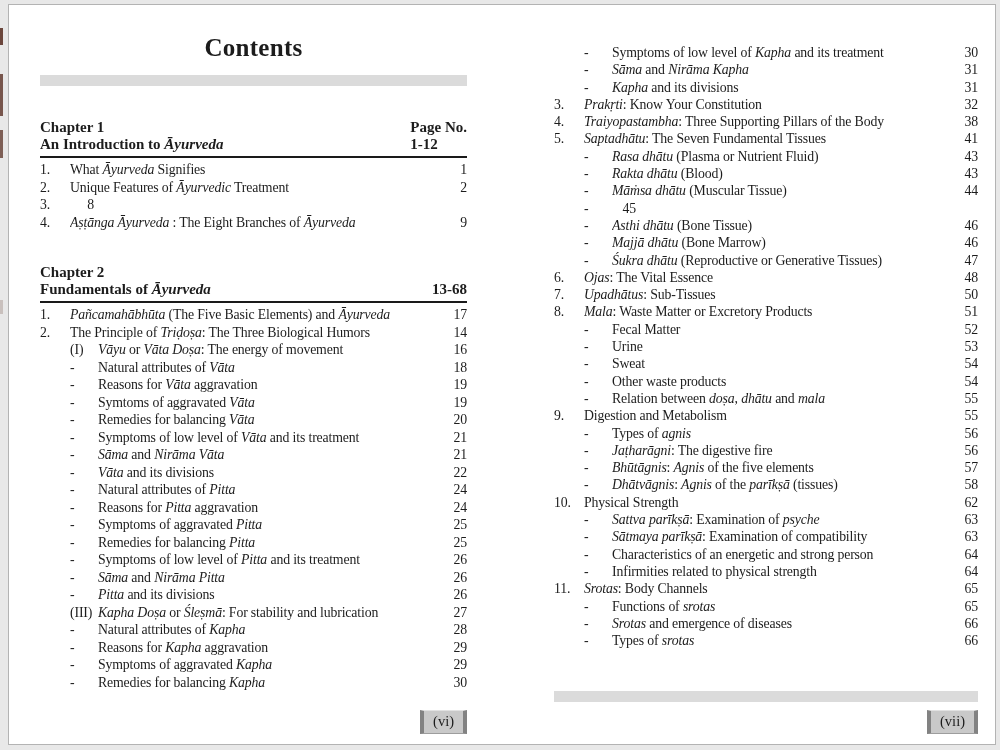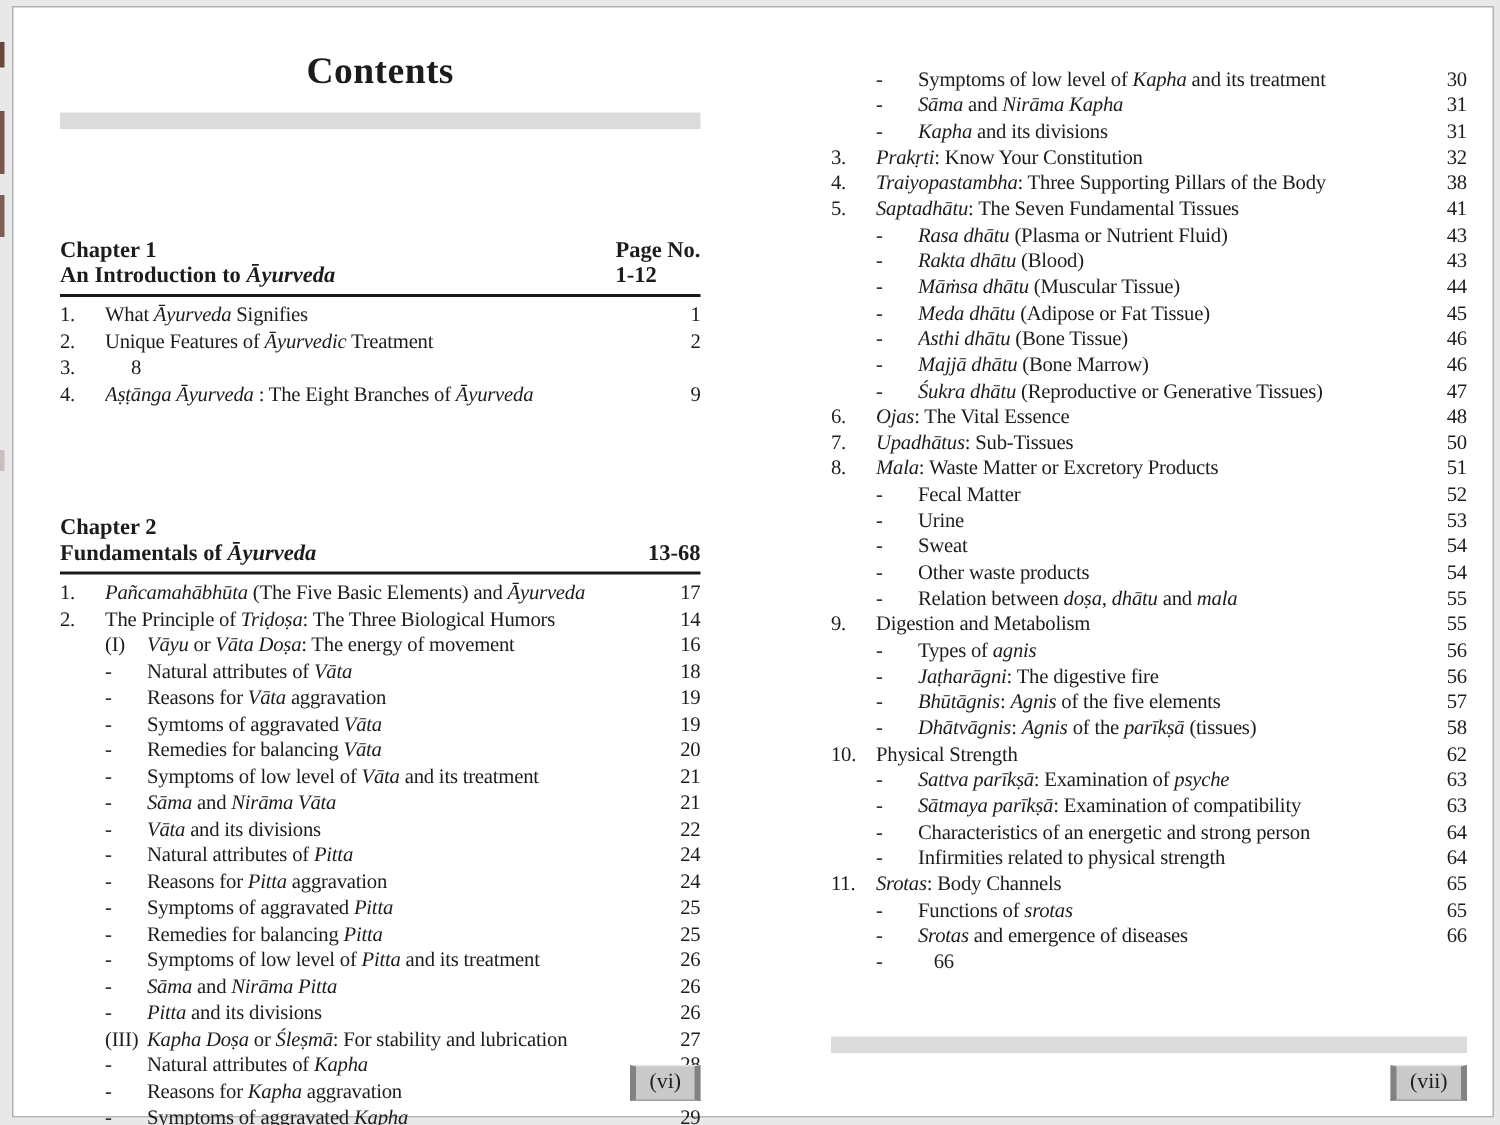--- a/index.html
+++ b/index.html
@@ -31,21 +31,21 @@
   }
   .bar{height:11px;background:var(--bar,#dbdbdb);margin-top:12px;}
   .bottom-bar{position:absolute;bottom:42px;left:0;width:100%;height:11px;background:var(--bar,#dbdbdb);margin:0;}
 
   .chap-head{
     display:flex;justify-content:space-between;align-items:flex-end;
     margin-top:33px;padding-bottom:3px;
     border-bottom:2px solid #1a1a1a;
     font-weight:bold;font-size:15px;line-height:17px;
   }
-  .chap-head .ch-left{text-align:left;margin-top:40px;}
+  .chap-head .ch-left{text-align:left;}
   .chap-head .ch-right{text-align:left;white-space:nowrap;}
 
   .items{margin-top:3px;}
   .row{display:flex;height:17.5px;line-height:17.5px;font-size:13.8px;letter-spacing:-0.15px;}
   .page.right .row{height:17.3px;line-height:17.3px;}
   .mk{flex:0 0 auto;}
   .mk.lvl0{width:30px;}
   .mk.lvl1{margin-left:30px;width:28px;}
   .tx{flex:1 1 auto;white-space:nowrap;overflow:hidden;}
   .pg{flex:0 0 auto;min-width:24px;text-align:right;}
@@ -278,21 +278,20 @@
             <span class="tx"><span class="it">Rakta dhātu</span><span> (Blood)</span></span>
             <span class="pg">43</span>
           </div>
           <div class="row">
             <span class="mk lvl1">-</span>
             <span class="tx"><span class="it">Māṁsa dhātu</span><span> (Muscular Tissue)</span></span>
             <span class="pg">44</span>
           </div>
           <div class="row">
             <span class="mk lvl1">-</span>
-            <span class="tx"><span class="it">Meda dhātu</span><span> (Adipose or Fat Tissue)</span></span>
             <span class="pg">45</span>
           </div>
           <div class="row">
             <span class="mk lvl1">-</span>
             <span class="tx"><span class="it">Asthi dhātu</span><span> (Bone Tissue)</span></span>
             <span class="pg">46</span>
           </div>
           <div class="row">
             <span class="mk lvl1">-</span>
             <span class="tx"><span class="it">Majjā dhātu</span><span> (Bone Marrow)</span></span>
@@ -403,20 +402,21 @@
             <span class="tx"><span>Functions of </span><span class="it">srotas</span></span>
             <span class="pg">65</span>
           </div>
           <div class="row">
             <span class="mk lvl1">-</span>
             <span class="tx"><span class="it">Srotas</span><span> and emergence of diseases</span></span>
             <span class="pg">66</span>
           </div>
           <div class="row">
             <span class="mk lvl1">-</span>
+            <span class="tx"><span>Types of </span><span class="it">srotas</span></span>
             <span class="pg">66</span>
           </div>
         </div>
       <div class="bar bottom-bar"></div>
       <div class="foot">
         <span class="pgbox">(vii)</span>
       </div>
     </section>
 
   </div>

